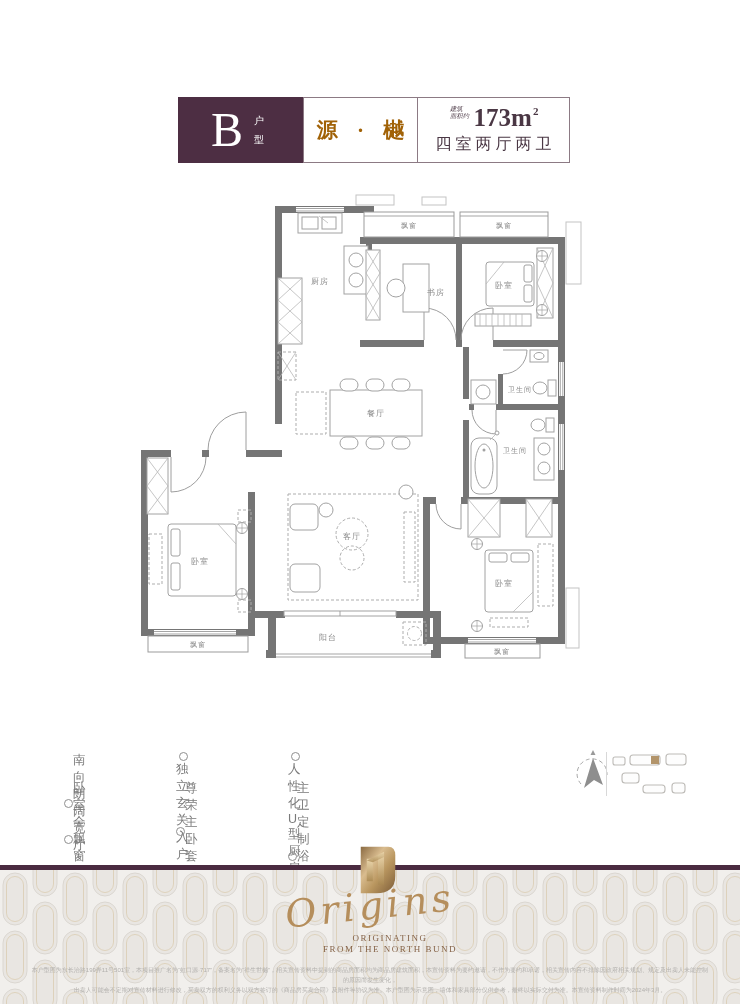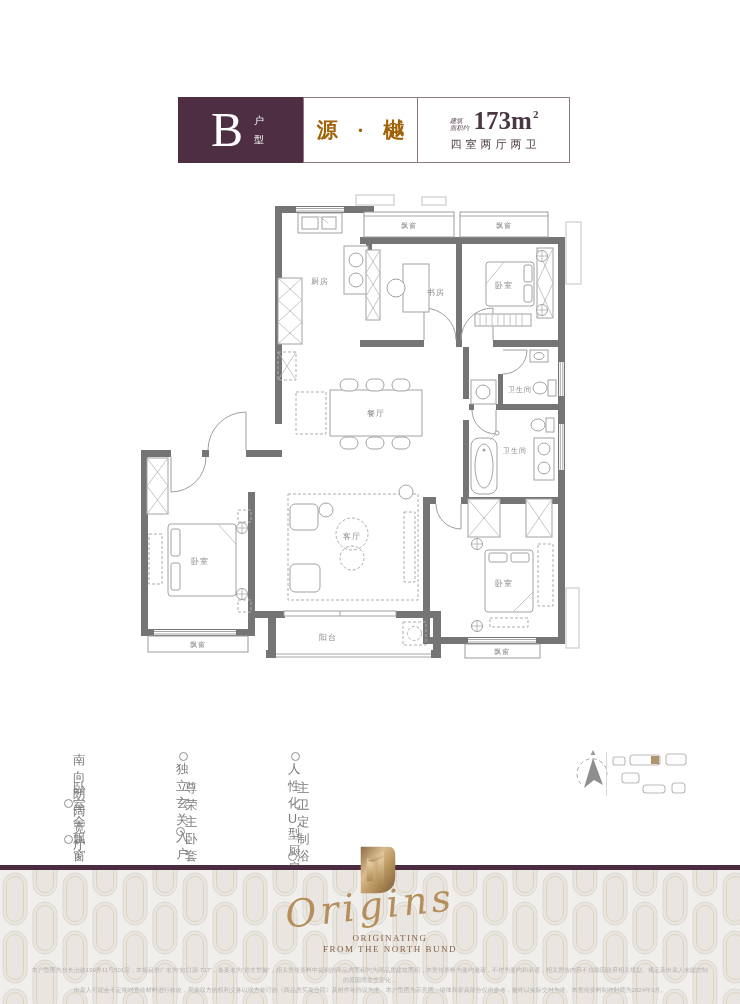--- a/index.html
+++ b/index.html
@@ -9,25 +9,25 @@
   
   .hdr{position:absolute;left:178px;top:97px;height:66px;display:flex;}
   .hdr-plum{width:125px;background:#4d2e43;color:#fff;display:flex;align-items:center;justify-content:center;gap:11px;}
   .hdr-b{font-family:"Liberation Serif",serif;font-size:48px;line-height:48px;}
   .hdr-type{font-size:10px;line-height:19px;width:16px;word-break:break-all;letter-spacing:2px;}
   .hdr-name{width:113px;border:1px solid #8c7a84;display:flex;align-items:center;justify-content:center;
             font-family:"Liberation Serif",serif;font-size:21px;font-weight:600;color:#a16207;
             letter-spacing:7px;text-indent:7px;}
   .hdr-info{width:151px;border:1px solid #8c7a84;border-left:none;display:flex;flex-direction:column;
             align-items:center;justify-content:center;color:#4a3744;}
-  .hdr-area{display:flex;align-items:flex-end;}
+  .hdr-area{display:flex;align-items:flex-start;}
   .hdr-area-pre{display:flex;flex-direction:column;font-size:7px;line-height:8px;margin-right:4px;transform:scale(.9);}
   .hdr-area-val{font-family:"Liberation Serif",serif;font-size:25px;font-weight:700;line-height:25px;}
   .hdr-area sup{font-family:"Liberation Serif",serif;font-size:11px;font-weight:700;margin-left:1px;align-self:flex-start;}
-  .hdr-rooms{font-size:11px;letter-spacing:4px;text-indent:4px;margin-top:4px;}
+  .hdr-rooms{font-size:16px;letter-spacing:4px;text-indent:4px;margin-top:4px;}
 
   
   .plan{position:absolute;left:138px;top:192px;}
   .wall{fill:#757575;}
   .lite{fill:none;stroke:#c3c3c3;stroke-width:1;}
   .bay{fill:#fff;stroke:#9b9b9b;stroke-width:1;}
   .f{fill:#fff;stroke:#a2a2a2;stroke-width:1;}
   .fd{fill:none;stroke:#adadad;stroke-width:1;stroke-dasharray:3 2;}
   .x{stroke:#b8b8b8;stroke-width:.8;fill:none;}
   .door{stroke:#9e9e9e;stroke-width:1;fill:none;}

